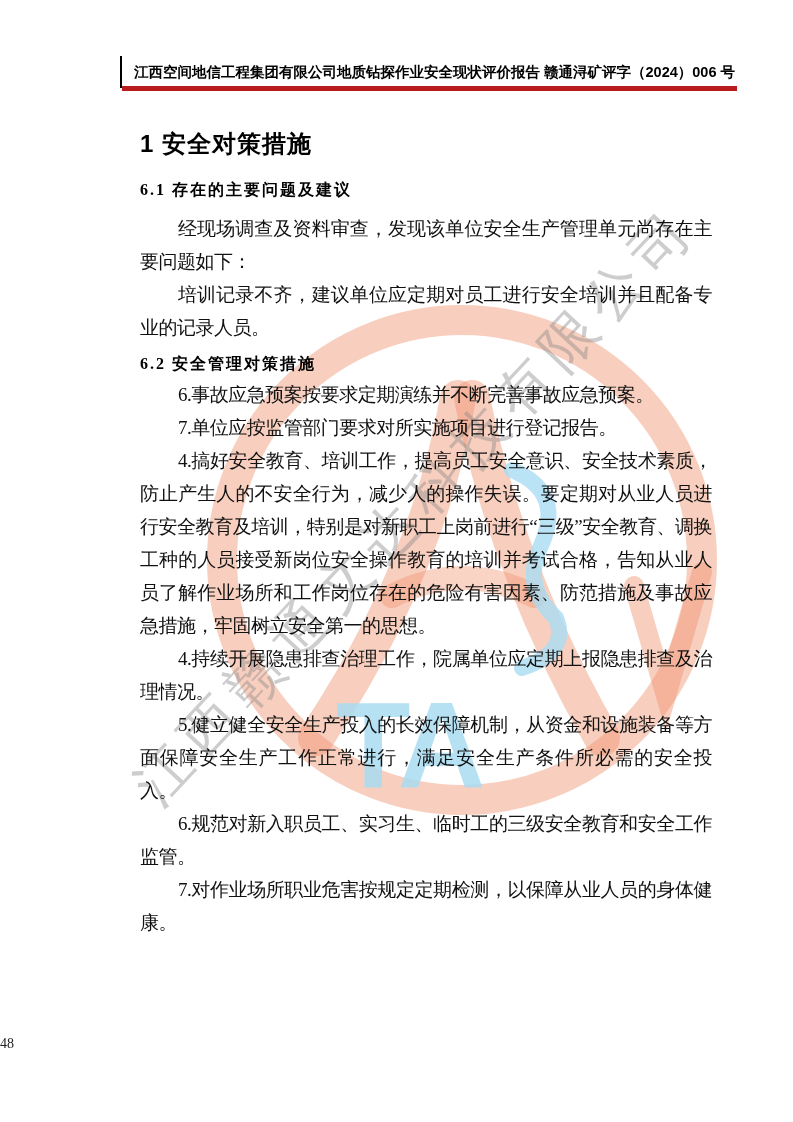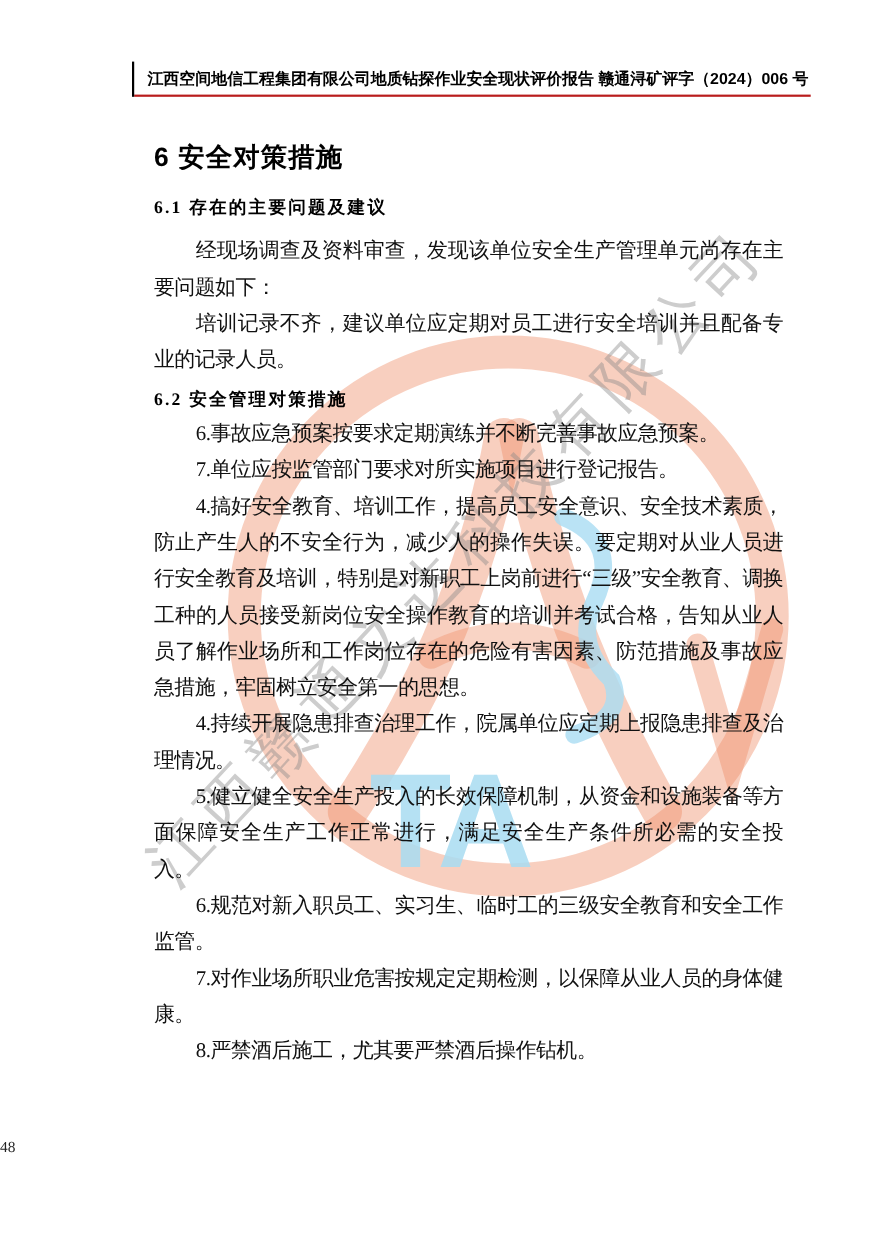--- a/index.html
+++ b/index.html
@@ -23,21 +23,21 @@
     transform-origin:0 0;
     font-family:"Liberation Sans","DejaVu Sans",sans-serif;
     font-size:56px;
     letter-spacing:10px;
     color:rgba(135,135,135,0.42);
     white-space:nowrap;
   }
   
   .header{
     position:absolute;left:122px;right:56px;top:62px;z-index:2;
-    border-bottom:2px solid #b91c1c;
+    border-bottom:5px solid #b91c1c;
     padding-bottom:4px;
     display:flex;justify-content:space-between;align-items:flex-end;
     font-family:"Liberation Sans","DejaVu Sans",sans-serif;
     font-weight:bold;font-size:14.5px;line-height:20px;color:#000;
   }
   .header .tick{
     position:absolute;left:-2px;top:-6px;width:2px;height:32px;background:#000;
   }
   .header-left{padding-left:12px;}
   .header-right{padding-right:2px;}
@@ -94,32 +94,31 @@
     <div class="wm-company">江西赣通文达科技有限公司</div>
   </div>
 
   <div class="header">
     <span class="tick"></span>
     <span class="header-left">江西空间地信工程集团有限公司地质钻探作业安全现状评价报告</span>
     <span class="header-right">赣通浔矿评字（2024）006 号</span>
   </div>
 
   <div class="content">
-    <h1 class="doc-title">6 安全对策措施</h1>
+    <h1 class="doc-title">1 安全对策措施</h1>
 
     <h2 class="sec-heading">6.1 存在的主要问题及建议</h2>
     <p class="lead">经现场调查及资料审查，发现该单位安全生产管理单元尚存在主要问题如下：</p>
     <p>培训记录不齐，建议单位应定期对员工进行安全培训并且配备专业的记录人员。</p>
 
     <h2 class="sec-heading second">6.2 安全管理对策措施</h2>
     <p>6.事故应急预案按要求定期演练并不断完善事故应急预案。</p>
     <p>7.单位应按监管部门要求对所实施项目进行登记报告。</p>
     <p>4.搞好安全教育、培训工作，提高员工安全意识、安全技术素质，防止产生人的不安全行为，减少人的操作失误。要定期对从业人员进行安全教育及培训，特别是对新职工上岗前进行“三级”安全教育、调换工种的人员接受新岗位安全操作教育的培训并考试合格，告知从业人员了解作业场所和工作岗位存在的危险有害因素、防范措施及事故应急措施，牢固树立安全第一的思想。</p>
     <p>4.持续开展隐患排查治理工作，院属单位应定期上报隐患排查及治理情况。</p>
     <p>5.健立健全安全生产投入的长效保障机制，从资金和设施装备等方面保障安全生产工作正常进行，满足安全生产条件所必需的安全投入。</p>
     <p>6.规范对新入职员工、实习生、临时工的三级安全教育和安全工作监管。</p>
     <p>7.对作业场所职业危害按规定定期检测，以保障从业人员的身体健康。</p>
-    <p>8.严禁酒后施工，尤其要严禁酒后操作钻机。</p>
   </div>
 
   <div class="page-number">48</div>
 
 </div>
 
 </body></html>

